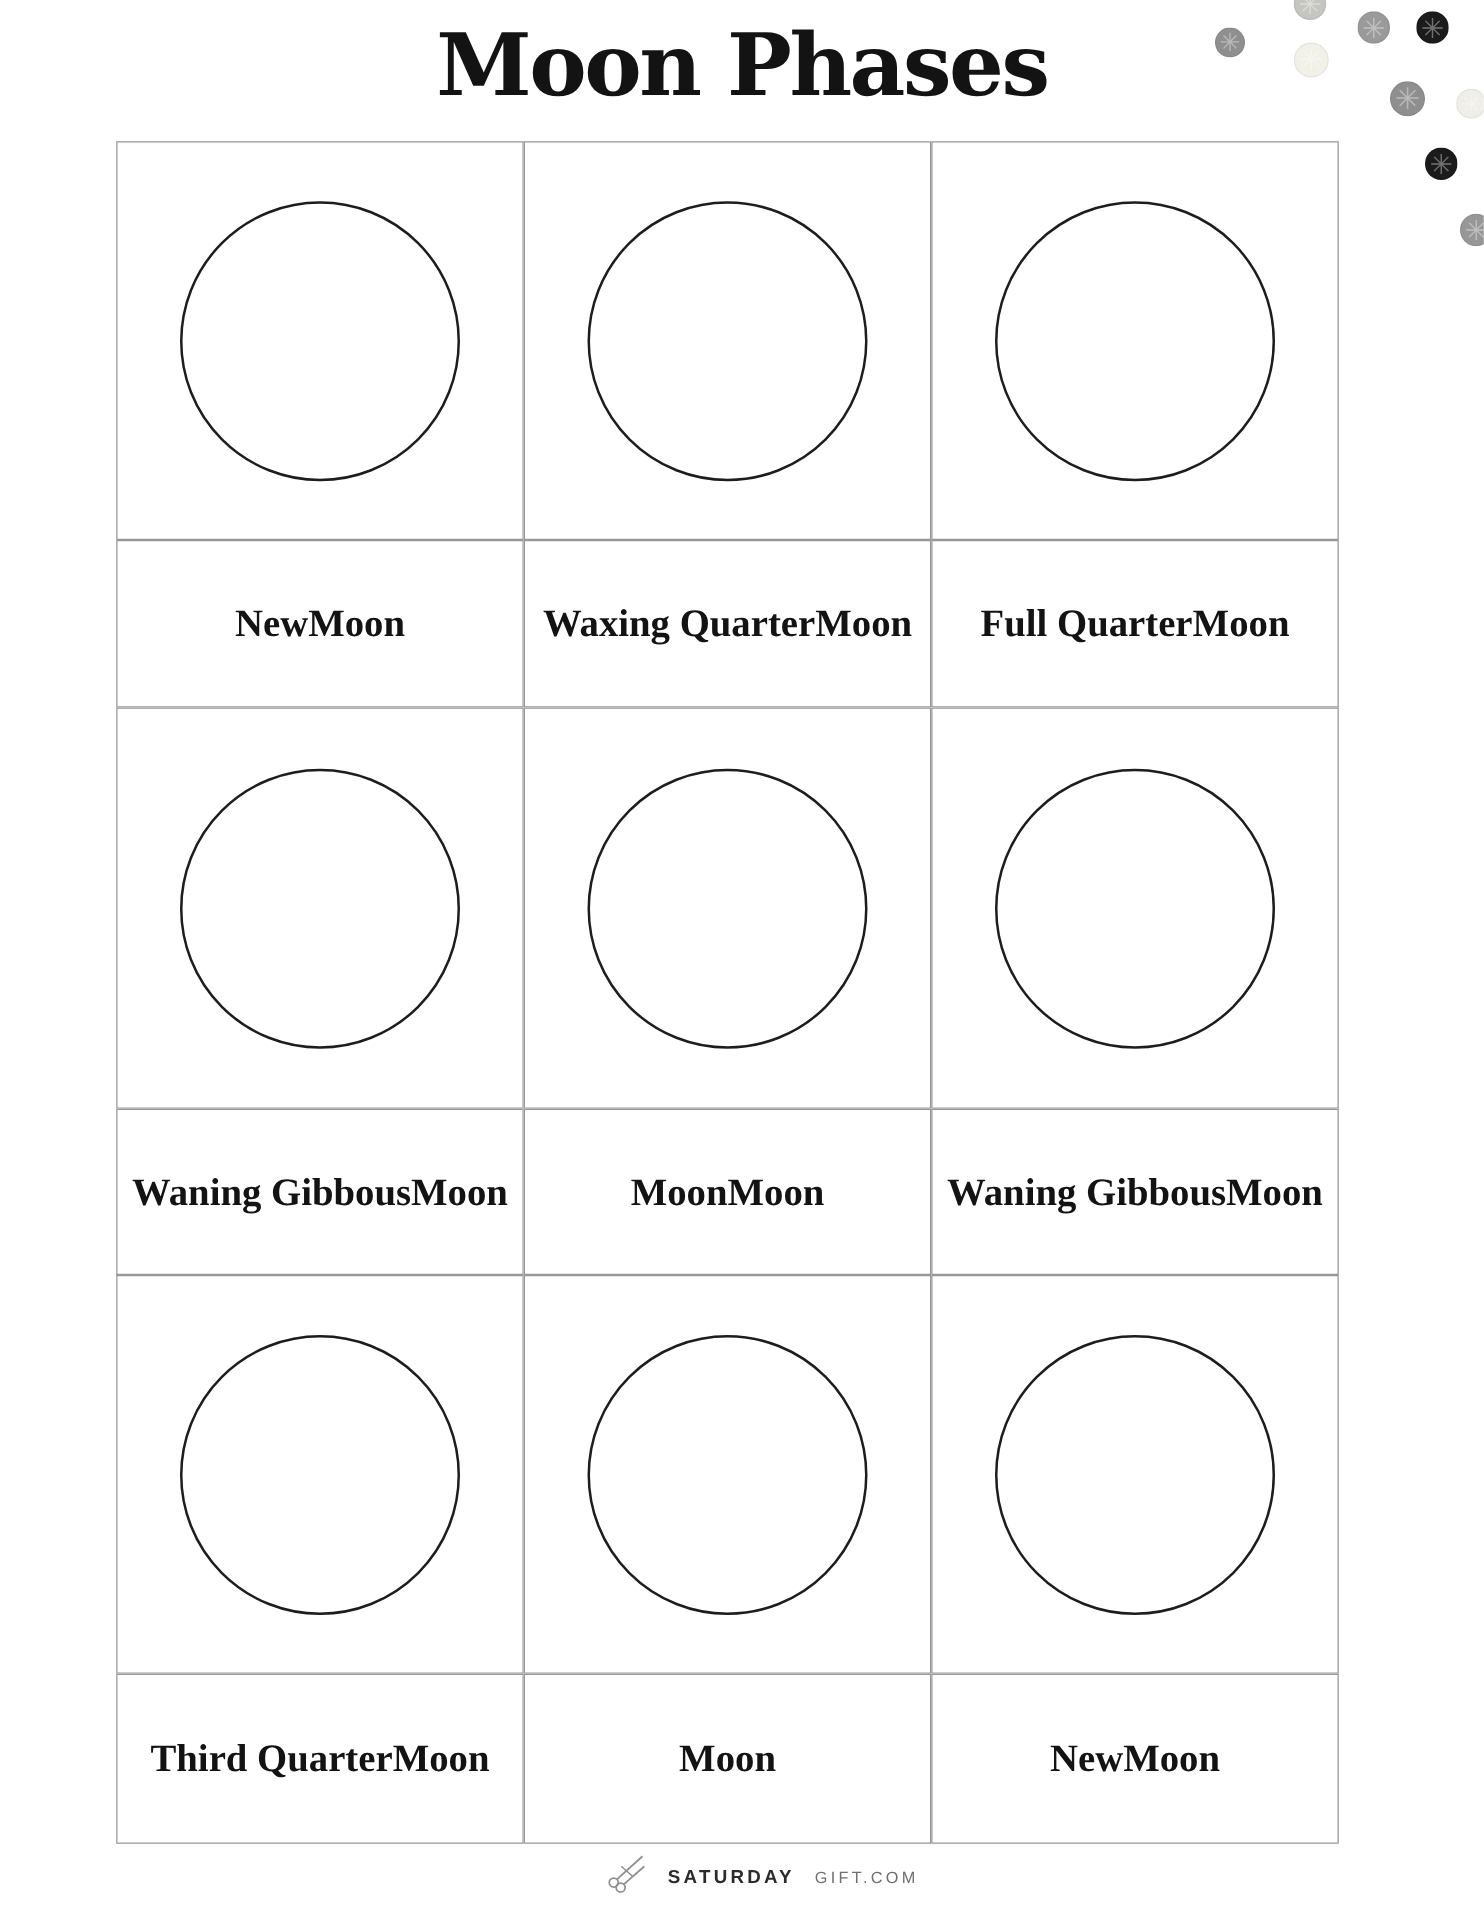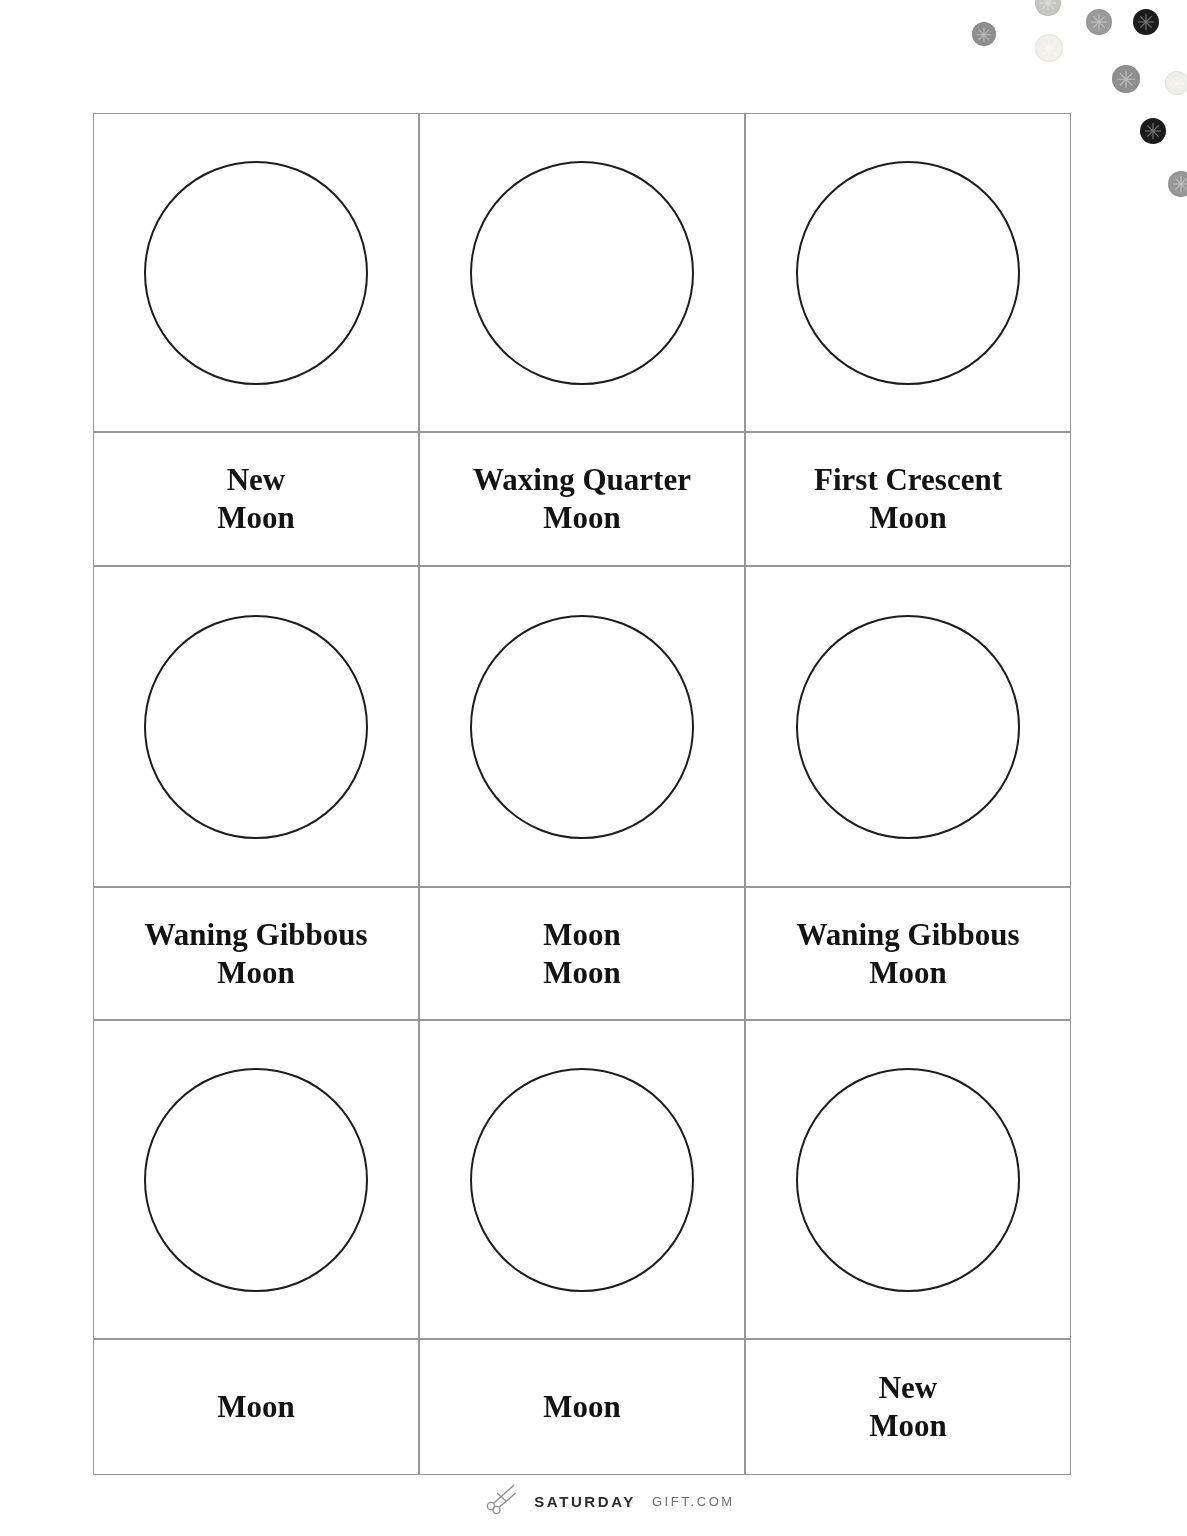--- a/index.html
+++ b/index.html
@@ -56,21 +56,21 @@
     display: flex; align-items: center; justify-content: center;
   }
   .moon-circle {
     width: 224px; height: 224px;
     border: 2px solid #1d1d1d;
     border-radius: 50%;
     box-sizing: border-box;
     background: #ffffff;
   }
   .label-cell {
-    display: flex; flex-direction: column;
+    display: flex; flex-direction: row;
     align-items: center; justify-content: center;
     font-family: "Liberation Serif", serif;
     font-weight: 700;
     font-size: 31px;
     line-height: 38px;
     color: #131313;
     text-align: center;
   }
 
   
@@ -88,20 +88,21 @@
   .brand-light {
     font-size: 13px; font-weight: 400;
     letter-spacing: 2.6px; color: #6f6f6f;
   }
 </style>
 </head>
 <body>
 
 <div class="page">
 
+  <h1 class="title">Moon Phases</h1>
 
   <div class="confetti" id="confetti">
       <div class="dot" style="left: 1035px; top: -10px; width: 26px; height: 26px; background: rgb(198, 198, 193); font-size: 22px; line-height: 26px;">✳</div>
       <div class="dot" style="left: 972px; top: 22px; width: 24px; height: 24px; background: rgb(143, 143, 143); font-size: 20px; line-height: 24px;">✳</div>
       <div class="dot" style="left: 1086px; top: 9px; width: 26px; height: 26px; background: rgb(154, 154, 154); font-size: 22px; line-height: 26px;">✳</div>
       <div class="dot" style="left: 1133px; top: 9px; width: 26px; height: 26px; background: rgb(27, 27, 27); font-size: 22px; line-height: 26px;">✳</div>
       <div class="dot" style="left: 1035px; top: 34px; width: 28px; height: 28px; background: rgb(241, 240, 233); font-size: 24px; line-height: 28px;">✳</div>
       <div class="dot" style="left: 1112px; top: 65px; width: 28px; height: 28px; background: rgb(143, 143, 143); font-size: 24px; line-height: 28px;">✳</div>
       <div class="dot" style="left: 1165px; top: 71px; width: 24px; height: 24px; background: rgb(239, 238, 232); font-size: 20px; line-height: 24px;">✳</div>
       <div class="dot" style="left: 1140px; top: 118px; width: 26px; height: 26px; background: rgb(27, 27, 27); font-size: 22px; line-height: 26px;">✳</div>
@@ -122,21 +123,21 @@
 
     <div class="cell label-cell">
       <div>New</div>
       <div>Moon</div>
     </div>
     <div class="cell label-cell">
       <div>Waxing Quarter</div>
       <div>Moon</div>
     </div>
     <div class="cell label-cell">
-      <div>First Crescent</div>
+      <div>Full Quarter</div>
       <div>Moon</div>
     </div>
 
     <div class="cell circle-cell">
         <div class="moon-circle"></div>
       </div>
     <div class="cell circle-cell">
         <div class="moon-circle"></div>
       </div>
     <div class="cell circle-cell">
@@ -160,20 +161,21 @@
         <div class="moon-circle"></div>
       </div>
     <div class="cell circle-cell">
         <div class="moon-circle"></div>
       </div>
     <div class="cell circle-cell">
         <div class="moon-circle"></div>
       </div>
 
     <div class="cell label-cell">
+      <div>Third Quarter</div>
       <div>Moon</div>
     </div>
     <div class="cell label-cell">
       <div>Moon</div>
     </div>
     <div class="cell label-cell">
       <div>New</div>
       <div>Moon</div>
     </div>
 

